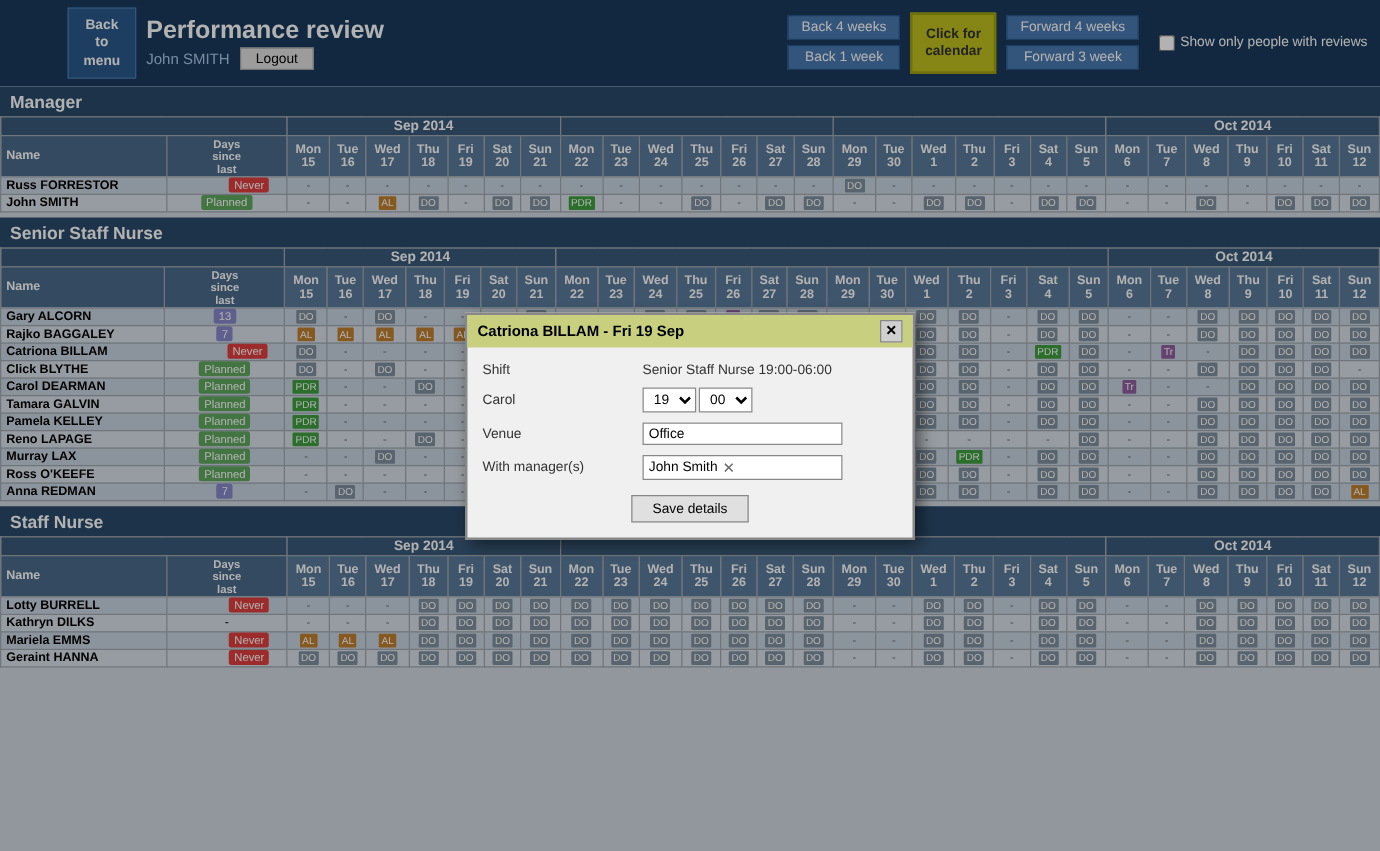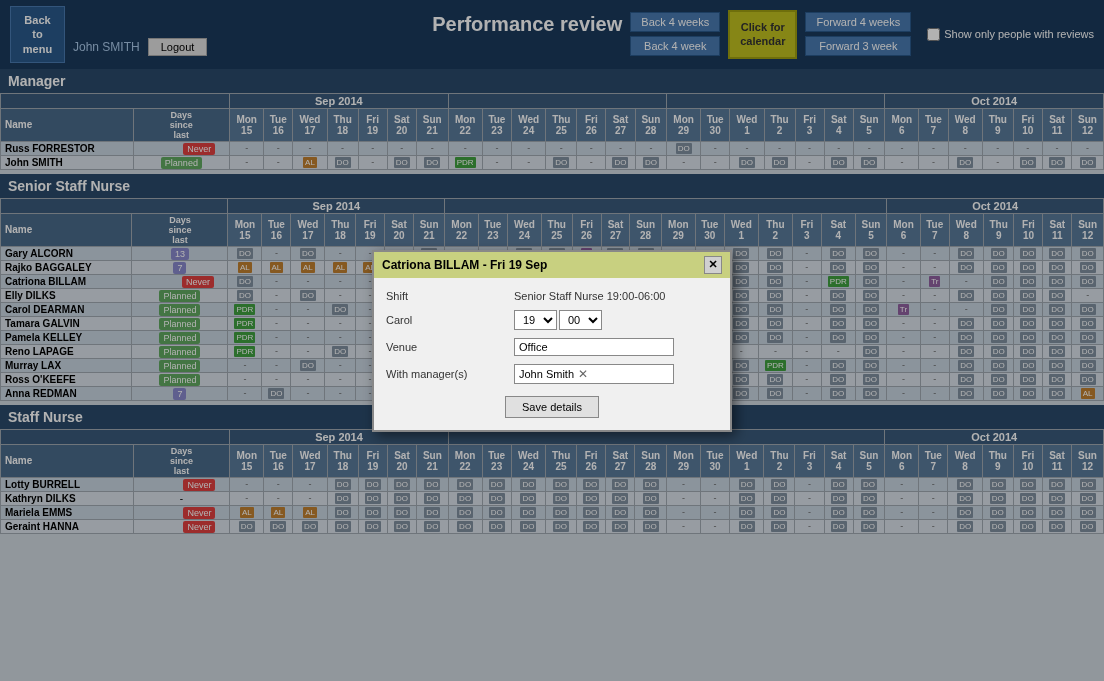--- a/index.html
+++ b/index.html
@@ -26,21 +26,20 @@
       line-height: 1.3;
       min-width: 55px;
     }
     .title-area {
       flex: 1;
     }
     .page-title {
       color: white;
       font-size: 20px;
       font-weight: bold;
-      text-align: right;
     }
     .user-info {
       color: #aac8e8;
       font-size: 12px;
       display: flex;
       align-items: center;
       gap: 8px;
       margin-top: 2px;
     }
     .logout-btn {
@@ -240,35 +239,35 @@
       display: flex;
       align-items: center;
       gap: 2px;
     }
     .section-wrapper { margin-bottom: 4px; }
   </style>
 </head>
 <body>
 
 <div class="header">
-  <button class="back-menu-btn" style="white-space:pre-line;">Back
+  <button class="back-menu-btn" style="white-space:pre-line;margin-left:44px;">Back
 to
 menu</button>
 
   <div class="title-area">
     <div class="page-title">Performance review</div>
     <div class="user-info">
       <span>John SMITH</span>
       <button class="logout-btn">Logout</button>
     </div>
   </div>
 
   <div class="nav-buttons">
     <button class="nav-btn">Back 4 weeks</button>
-    <button class="nav-btn">Back 4 week</button>
+    <button class="nav-btn">Back 1 week</button>
   </div>
 
   <button class="calendar-btn" style="white-space:pre-line;">Click for
 calendar</button>
 
   <div class="forward-buttons">
     <button class="nav-btn">Forward 4 weeks</button>
     <button class="nav-btn">Forward 3 week</button>
   </div>
 
@@ -527,21 +526,21 @@
             <td class="day-cell"><span class="cell-do">DO</span></td>
             <td class="day-cell"><span class="cell-dash">-</span></td>
             <td class="day-cell"><span class="cell-tr">Tr</span></td>
             <td class="day-cell"><span class="cell-dash">-</span></td>
             <td class="day-cell"><span class="cell-do">DO</span></td>
             <td class="day-cell"><span class="cell-do">DO</span></td>
             <td class="day-cell"><span class="cell-do">DO</span></td>
             <td class="day-cell"><span class="cell-do">DO</span></td>
           </tr>
           <tr>
-            <td class="name-col">Elly DILKS</td>
+            <td class="name-col">Click BLYTHE</td>
             <td class="days-col"><span class="badge-planned">Planned</span></td>
             <td class="day-cell"><span class="cell-do">DO</span></td>
             <td class="day-cell"><span class="cell-dash">-</span></td>
             <td class="day-cell"><span class="cell-do">DO</span></td>
             <td class="day-cell"><span class="cell-dash">-</span></td>
             <td class="day-cell"><span class="cell-dash">-</span></td>
             <td class="day-cell"><span class="cell-dash">-</span></td>
             <td class="day-cell"><span class="cell-dash">-</span></td>
             <td class="day-cell"><span class="cell-dash">-</span></td>
             <td class="day-cell"><span class="cell-dash">-</span></td>

